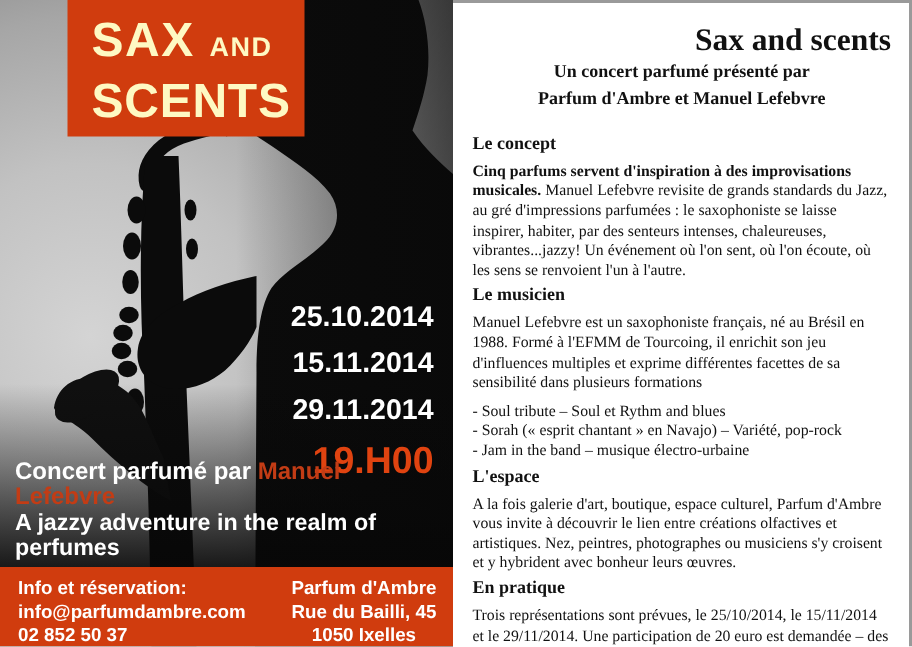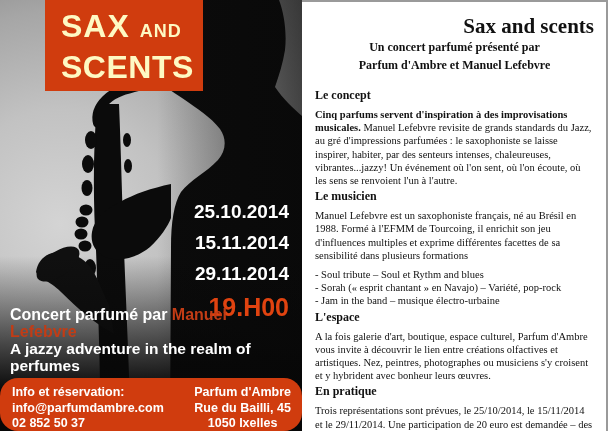--- a/index.html
+++ b/index.html
@@ -25,21 +25,21 @@
   .date{font-size:19px;line-height:31px;}
   .time{font-size:25px;line-height:33px;margin-top:2px;color:var(--time_highlight,#e04310);}
   .tagline{position:absolute;left:10px;bottom:57px;width:288px;z-index:3;color:#fff;
          font-weight:bold;line-height:1.05;}
   .tagline-fr{font-size:16px;}
   .artist{color:var(--artist_highlight,#c23c15);}
   .tagline-en{font-size:15.5px;margin-top:1px;}
   .contact-bar{position:absolute;left:0;bottom:0;width:100%;height:53px;z-index:4;
          background:var(--accent,#d03c0e);color:#fff;display:flex;justify-content:space-between;
          padding:7px 11px 0 12px;box-sizing:border-box;font-weight:bold;
-         font-size:12.5px;line-height:15.5px;border-radius:18px;}
+         font-size:12.5px;line-height:15.5px;}
   .contact-right{text-align:center;}
   
   .right-panel{flex:1;background:#fff;border-top:2px solid #9a9a9a;border-right:2px solid #9a9a9a;
          box-sizing:border-box;padding:0 12px 0 13px;color:#111;
          font-family:"Liberation Serif",serif;overflow:hidden;}
   .r-title{font-size:21px;line-height:24px;font-weight:bold;text-align:right;margin:12px 0 0;}
   .r-sub{font-size:12px;line-height:18px;font-weight:bold;text-align:center;}
   .sec-h{font-size:12px;line-height:13px;font-weight:bold;margin:3px 0 0;}
   .sec-h.first{margin-top:15px;}
   .para{font-size:10.5px;line-height:13.2px;margin:6px 0 0;}

